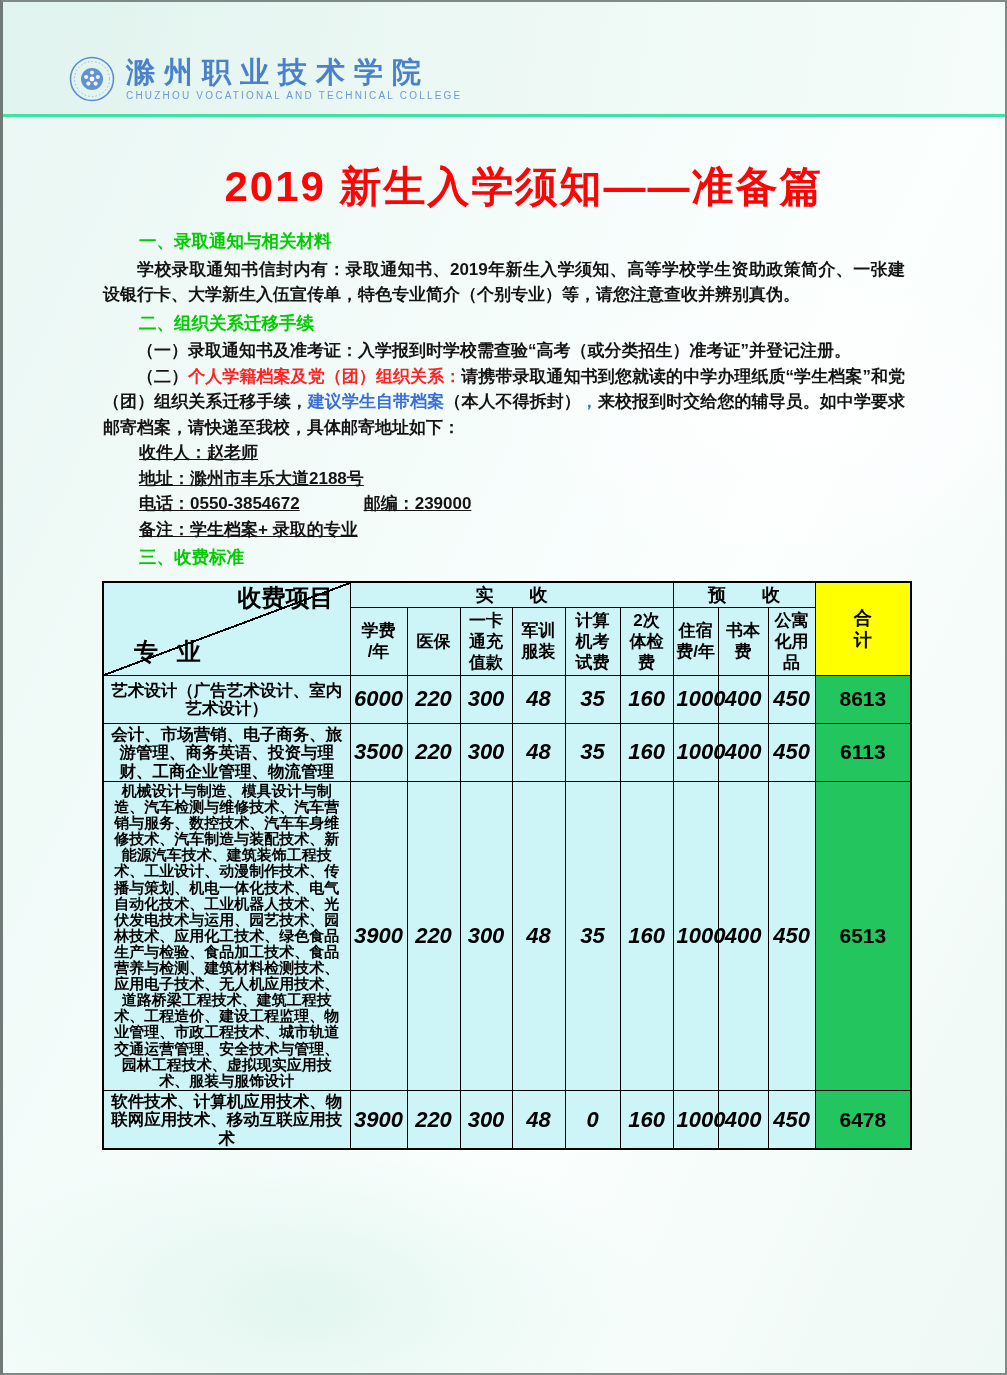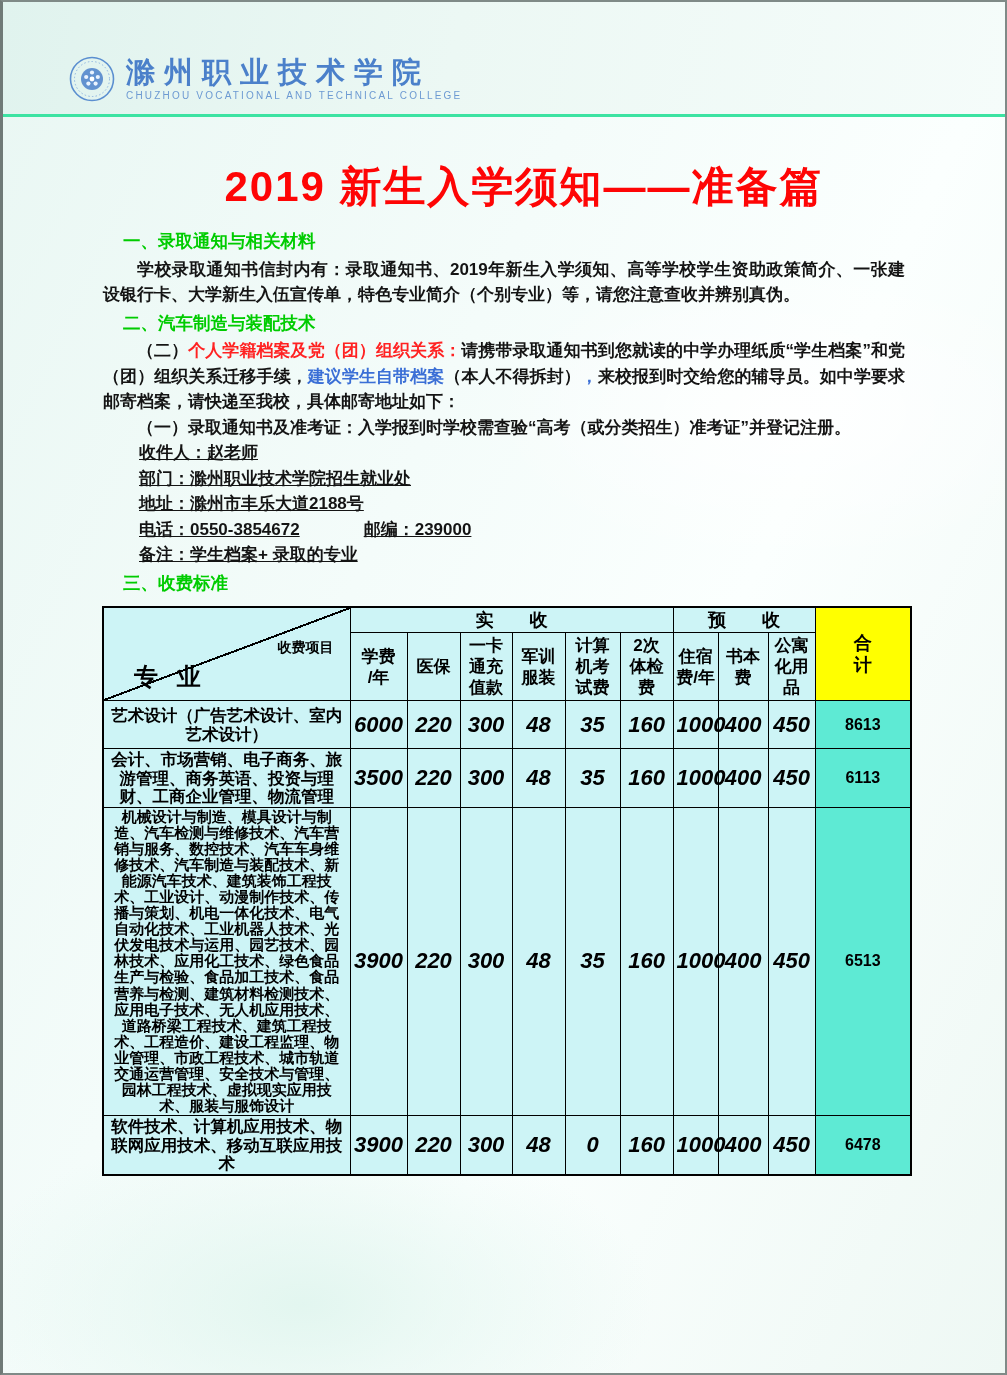--- a/index.html
+++ b/index.html
@@ -35,21 +35,21 @@
   .title{
     margin-top:44px;text-align:center;color:#fe0505;font-weight:bold;
     font-size:42px;letter-spacing:2px;line-height:52px;margin-left:40px;
   }
   
   .doc{
     margin:16px 100px 0 100px;
     font-size:17px;line-height:25.5px;font-weight:bold;color:#141414;
     text-align:justify;
   }
-  .sec-h{color:#00cc00;margin:3px 0 2px 20px;font-size:17.5px;}
+  .sec-h{color:#00cc00;margin:3px 0 2px 36px;font-size:17.5px;}
   .para{text-indent:2em;margin:0;}
   .red{color:#ff2222;}
   .blue{color:#3b6fd6;}
   .addr{margin-left:36px;text-decoration:underline;}
   .addr div{white-space:pre-wrap;}
   .gap{display:inline-block;width:64px;}
   
   .tblwrap{margin:10px 99px 0 99px;}
   table.fee{
     border-collapse:collapse;table-layout:fixed;width:808px;
@@ -59,27 +59,27 @@
     border:1.6px solid #000;text-align:center;vertical-align:middle;
     font-weight:bold;color:#000;padding:1px 3px;box-sizing:border-box;
     overflow:visible;
   }
   tr.grp td{height:24px;font-size:18px;line-height:22px;}
   tr.cols td{height:68px;font-size:17px;line-height:21px;white-space:pre-line;padding:1px 2px;}
   td.corner{position:relative;padding:0;
     background-image:linear-gradient(to bottom right,
       rgba(0,0,0,0) calc(50% - 1px),#000 calc(50% - 1px),#000 calc(50% + 1px),rgba(0,0,0,0) calc(50% + 1px));
   }
-  .corner-top{position:absolute;top:28px;right:16px;font-size:14px;}
+  .corner-top{position:absolute;top:4px;right:16px;font-size:24px;}
   .corner-bot{position:absolute;bottom:12px;left:30px;font-size:24px;letter-spacing:6px;}
   td.total-head{background:#ffff00;font-size:19px;white-space:pre-line;line-height:30px;}
   td.major{text-align:left;font-size:16.5px;line-height:18.5px;padding:2px 4px;}
   td.major.xs{font-size:15px;line-height:16.1px;padding:1px 4px;}
   td.num{font-size:22px;font-style:italic;}
-  td.total{background:#5eead4;font-size:16px;}
+  td.total{background:#22c55e;font-size:21px;}
   tr.r0 td{height:48px;} tr.r1 td{height:54px;} tr.r2 td{height:276px;}
   tr.r3 td{height:42px;}
 </style>
 </head>
 <body>
 
 <div class="page">
 
   <div class="hdr">
     <div class="logo">
@@ -103,27 +103,26 @@
     </div>
   </div>
 
   <div class="title">2019 新生入学须知——准备篇</div>
 
   <div class="doc">
 
     <div class="sec-h">一、录取通知与相关材料</div>
     <p class="para">学校录取通知书信封内有：录取通知书、2019年新生入学须知、高等学校学生资助政策简介、一张建设银行卡、大学新生入伍宣传单，特色专业简介（个别专业）等，请您注意查收并辨别真伪。</p>
 
-    <div class="sec-h">二、汽车制造与装配技术</div>
+    <div class="sec-h">二、组织关系迁移手续</div>
+    <p class="para">（一）录取通知书及准考证：入学报到时学校需查验“高考（或分类招生）准考证”并登记注册。</p>
     <p class="para"><span>（二）</span><span class="red">个人学籍档案及党（团）组织关系：</span><span>请携带录取通知书到您就读的中学办理纸质“学生档案”和党（团）组织关系迁移手续，</span><span class="blue">建议学生自带档案</span><span>（本人不得拆封）</span><span class="blue">，</span><span>来校报到时交给您的辅导员。如中学要求邮寄档案，请快递至我校，具体邮寄地址如下：</span></p>
-    <p class="para">（一）录取通知书及准考证：入学报到时学校需查验“高考（或分类招生）准考证”并登记注册。</p>
 
     <div class="addr">
       <div>收件人：赵老师</div>
-      <div>部门：滁州职业技术学院招生就业处</div>
       <div>地址：滁州市丰乐大道2188号</div>
       <div><span>电话：0550-3854672</span><span class="gap"></span><span>邮编：239000</span></div>
       <div>备注：学生档案+ 录取的专业</div>
     </div>
 
 
     <div class="sec-h">三、收费标准</div>
   </div>
 
   <div class="tblwrap">

